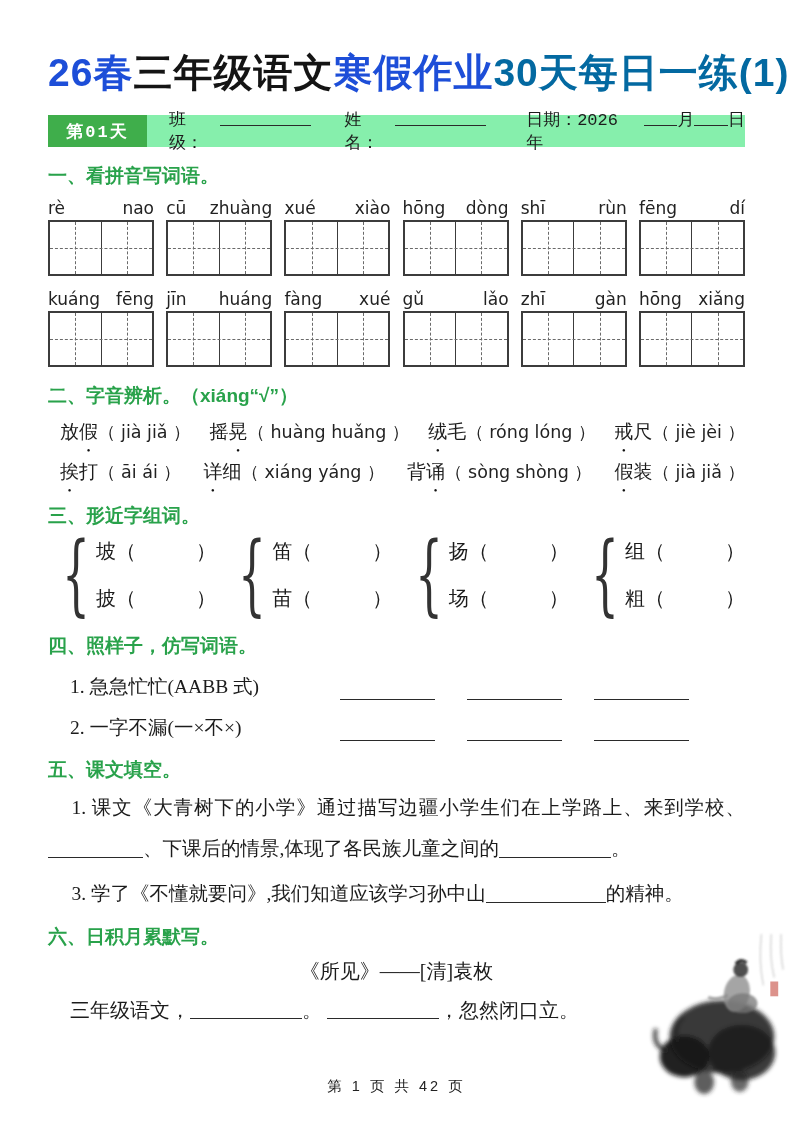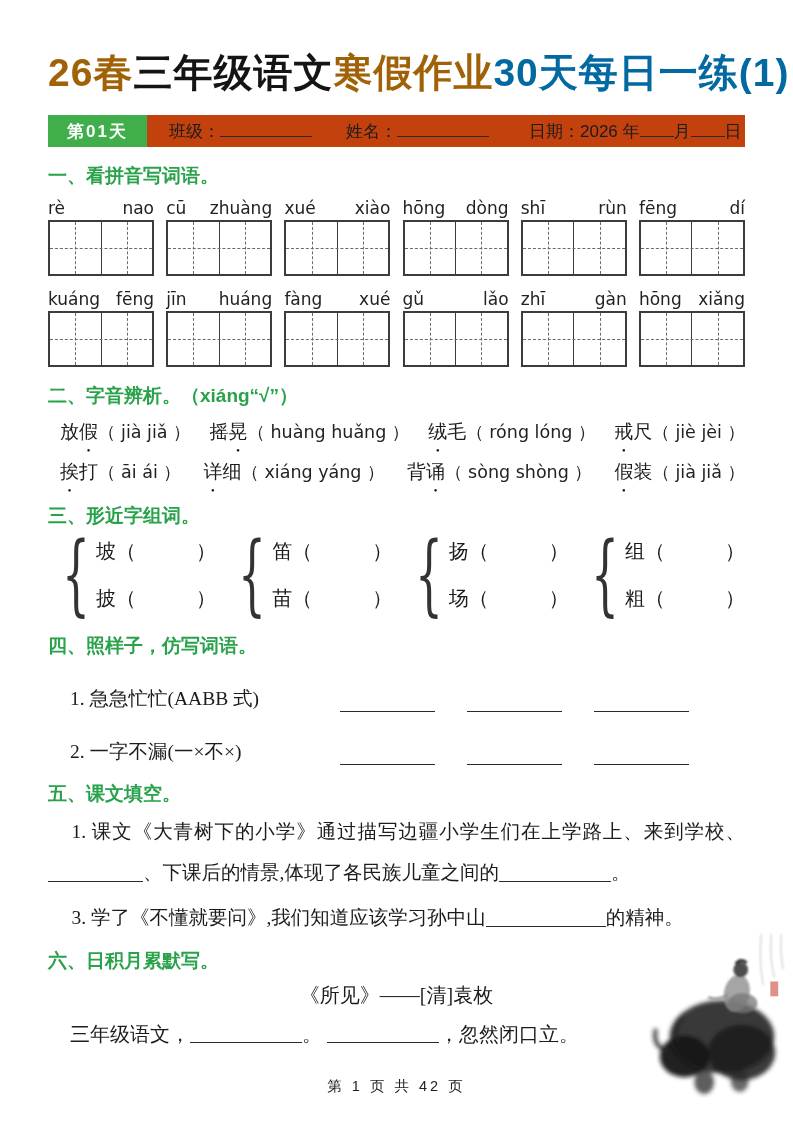--- a/index.html
+++ b/index.html
@@ -2,24 +2,24 @@
 <html><head>
 <meta charset="utf-8">
 <style>
   * { margin:0; padding:0; box-sizing:border-box; }
   body { background:#e9e9e9; font-family:"Liberation Serif","DejaVu Serif",serif; }
   .page { position:relative; width:793px; height:1122px; background:#ffffff; margin:0 auto; overflow:hidden; color:#1c1c1c; }
   .content { padding:46px 48px 0 48px; }
 
   
   .title { text-align:center; font-family:"Liberation Sans","DejaVu Sans",sans-serif; font-size:39px; font-weight:900; letter-spacing:1px; white-space:nowrap; }
-  .t-red { color:#a16207;text-align:center; } .t-black { color:#141414; } .t-blue { color:#0369a1; }
-
-  
-  .hbar { margin-top:15px; height:32px; background:#c2410c; display:flex; align-items:center; font-family:Liberation Sans, sans-serif; font-size:17px; }
+  .t-red { color:#1d4ed8;text-align:center; } .t-black { color:#141414; } .t-blue { color:#0369a1; }
+
+  
+  .hbar { margin-top:15px; height:32px; background:#86efac; display:flex; align-items:center; font-family:Liberation Mono, monospace; font-size:17px; }
   .badge { height:32px; min-width:99px; background:#3fae4b; color:#fff; font-weight:bold; display:flex; align-items:center; justify-content:center; letter-spacing:2px; }
   .hfield { margin-left:22px; display:flex; align-items:flex-start; }
   .blank { display:inline-block; border-bottom:1.6px solid #2a2a2a; height:1.05em; vertical-align:-2px; }
   .b90{width:92px;} .b34{width:34px;} .b95{width:95px;} .b105{width:105px;} .b80{width:80px;} .b85{width:85px;} .b115{width:112px;} .b120{width:120px;}
 
   
   .shead { font-family:"Liberation Sans","DejaVu Sans",sans-serif; color:#29a24b; font-weight:bold; font-size:19px; margin-top:16px; }
 
   
   .pyrow { display:flex; justify-content:space-between; margin-top:9px; }
@@ -39,21 +39,21 @@
   .dotc::after { content:"●"; font-size:6px; position:absolute; left:50%; bottom:-8px; transform:translateX(-50%); color:#111; }
 
   
   .bracerow { display:flex; justify-content:space-between; margin-top:4px; }
   .bgroup { display:flex; align-items:center; }
   .brace { font-family:"DejaVu Serif",serif; font-size:88px; font-weight:100; line-height:0.95; transform:scaleX(.5); transform-origin:center; color:#333; margin-right:-8px; }
   .bcol { display:flex; flex-direction:column; gap:20px; font-size:20px; }
   .bline { white-space:nowrap; }
 
   
-  .patrow { display:flex; align-items:flex-end; margin-top:26px; font-size:19.5px; padding-left:22px; }
+  .patrow { display:flex; align-items:flex-end; margin-top:14px; font-size:19.5px; padding-left:22px; }
   .patlabel { width:240px; }
   .patblanks { display:flex; gap:32px; margin-left:30px; }
 
   
   .para { font-size:19.5px; line-height:41px; text-indent:1.2em; margin-top:4px; text-align:justify; }
   .para .blank { vertical-align:-3px; }
 
   
   .poemtitle { text-align:center; font-size:20px; margin-top:8px; }
   .poemline { font-size:20px; margin-top:12px; padding-left:22px; }

